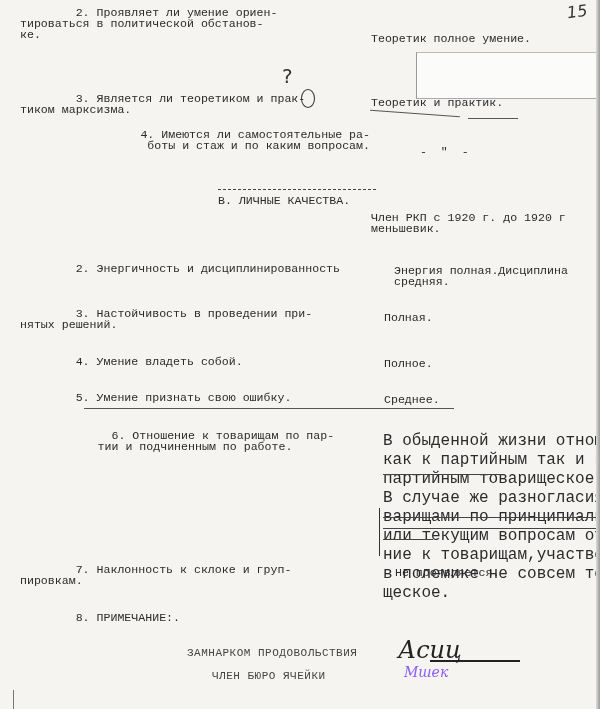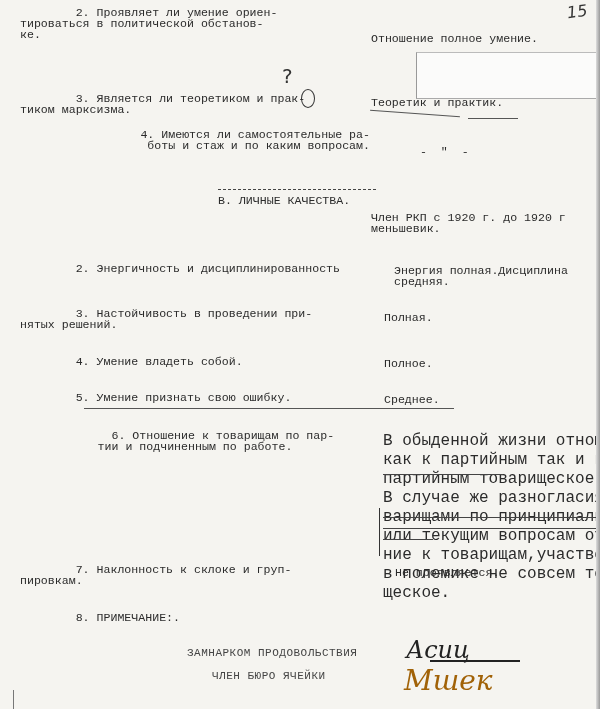--- a/index.html
+++ b/index.html
@@ -30,21 +30,21 @@
 </head>
 <body>
 
 <div class="page">
 
   <div class="num-mark">15</div>
 
   <div class="tw q" style="top:7px;">        2. Проявляет ли умение ориен-
 тироваться в политической обстанов-
 ке.</div>
-  <div class="tw a" style="top:33px;">Отношение полное умение.</div>
+  <div class="tw a" style="top:33px;">Теоретик полное умение.</div>
   <div class="overlay-box"></div>
 
   <div class="qmark">?</div>
   <div class="circle"></div>
   <div class="tw q" style="top:93px;">        3. Является ли теоретиком и прак-
 тиком марксизма.</div>
   <div class="tw a" style="top:97px;">Теоретик и практик.</div>
   <div class="hand-line" style="left:370px; top:113px; width:90px; transform:rotate(4deg);"></div>
   <div class="hand-line" style="left:468px; top:118px; width:50px;"></div>
 
@@ -90,20 +90,20 @@
   <div class="underline" style="left:383px; top:539px; width:50px;"></div>
   <div class="vbar" style="left:379px; top:508px; height:48px;"></div>
 
   <div class="tw q" style="top:564px;">        7. Наклонность к склоке и груп-
 пировкам.</div>
   <div class="tw a" style="top:567px; left:383px;padding-left:12px;">Не проявляется.</div>
 
   <div class="tw q" style="top:612px;">        8. ПРИМЕЧАНИЕ:.</div>
 
   <div class="stamp" style="left:187px; top:647px;">ЗАМНАРКОМ  ПРОДОВОЛЬСТВИЯ</div>
-  <div class="sig" style="left:398px; top:636px; font-size:24px;margin-left:8px;">Асиц</div>
+  <div class="sig" style="left:398px; top:636px; font-size:24px;">Асиц</div>
   <div class="hand-line" style="left:430px; top:660px; width:90px; border-top-width:2px; border-color:#222;"></div>
   <div class="stamp" style="left:212px; top:670px;">ЧЛЕН БЮРО ЯЧЕЙКИ</div>
-  <div class="sig" style="left:404px; top:664px; font-size:28px; color:#a16207;">Мшек</div>
+  <div class="sig" style="left:404px; top:664px; font-size:14px; color:#8b5cf6;">Мшек</div>
 
   <div class="vbar" style="left:13px; top:690px; height:19px; border-color:#777;"></div>
   <div class="right-edge"></div>
 </div>
 
 </body></html>

